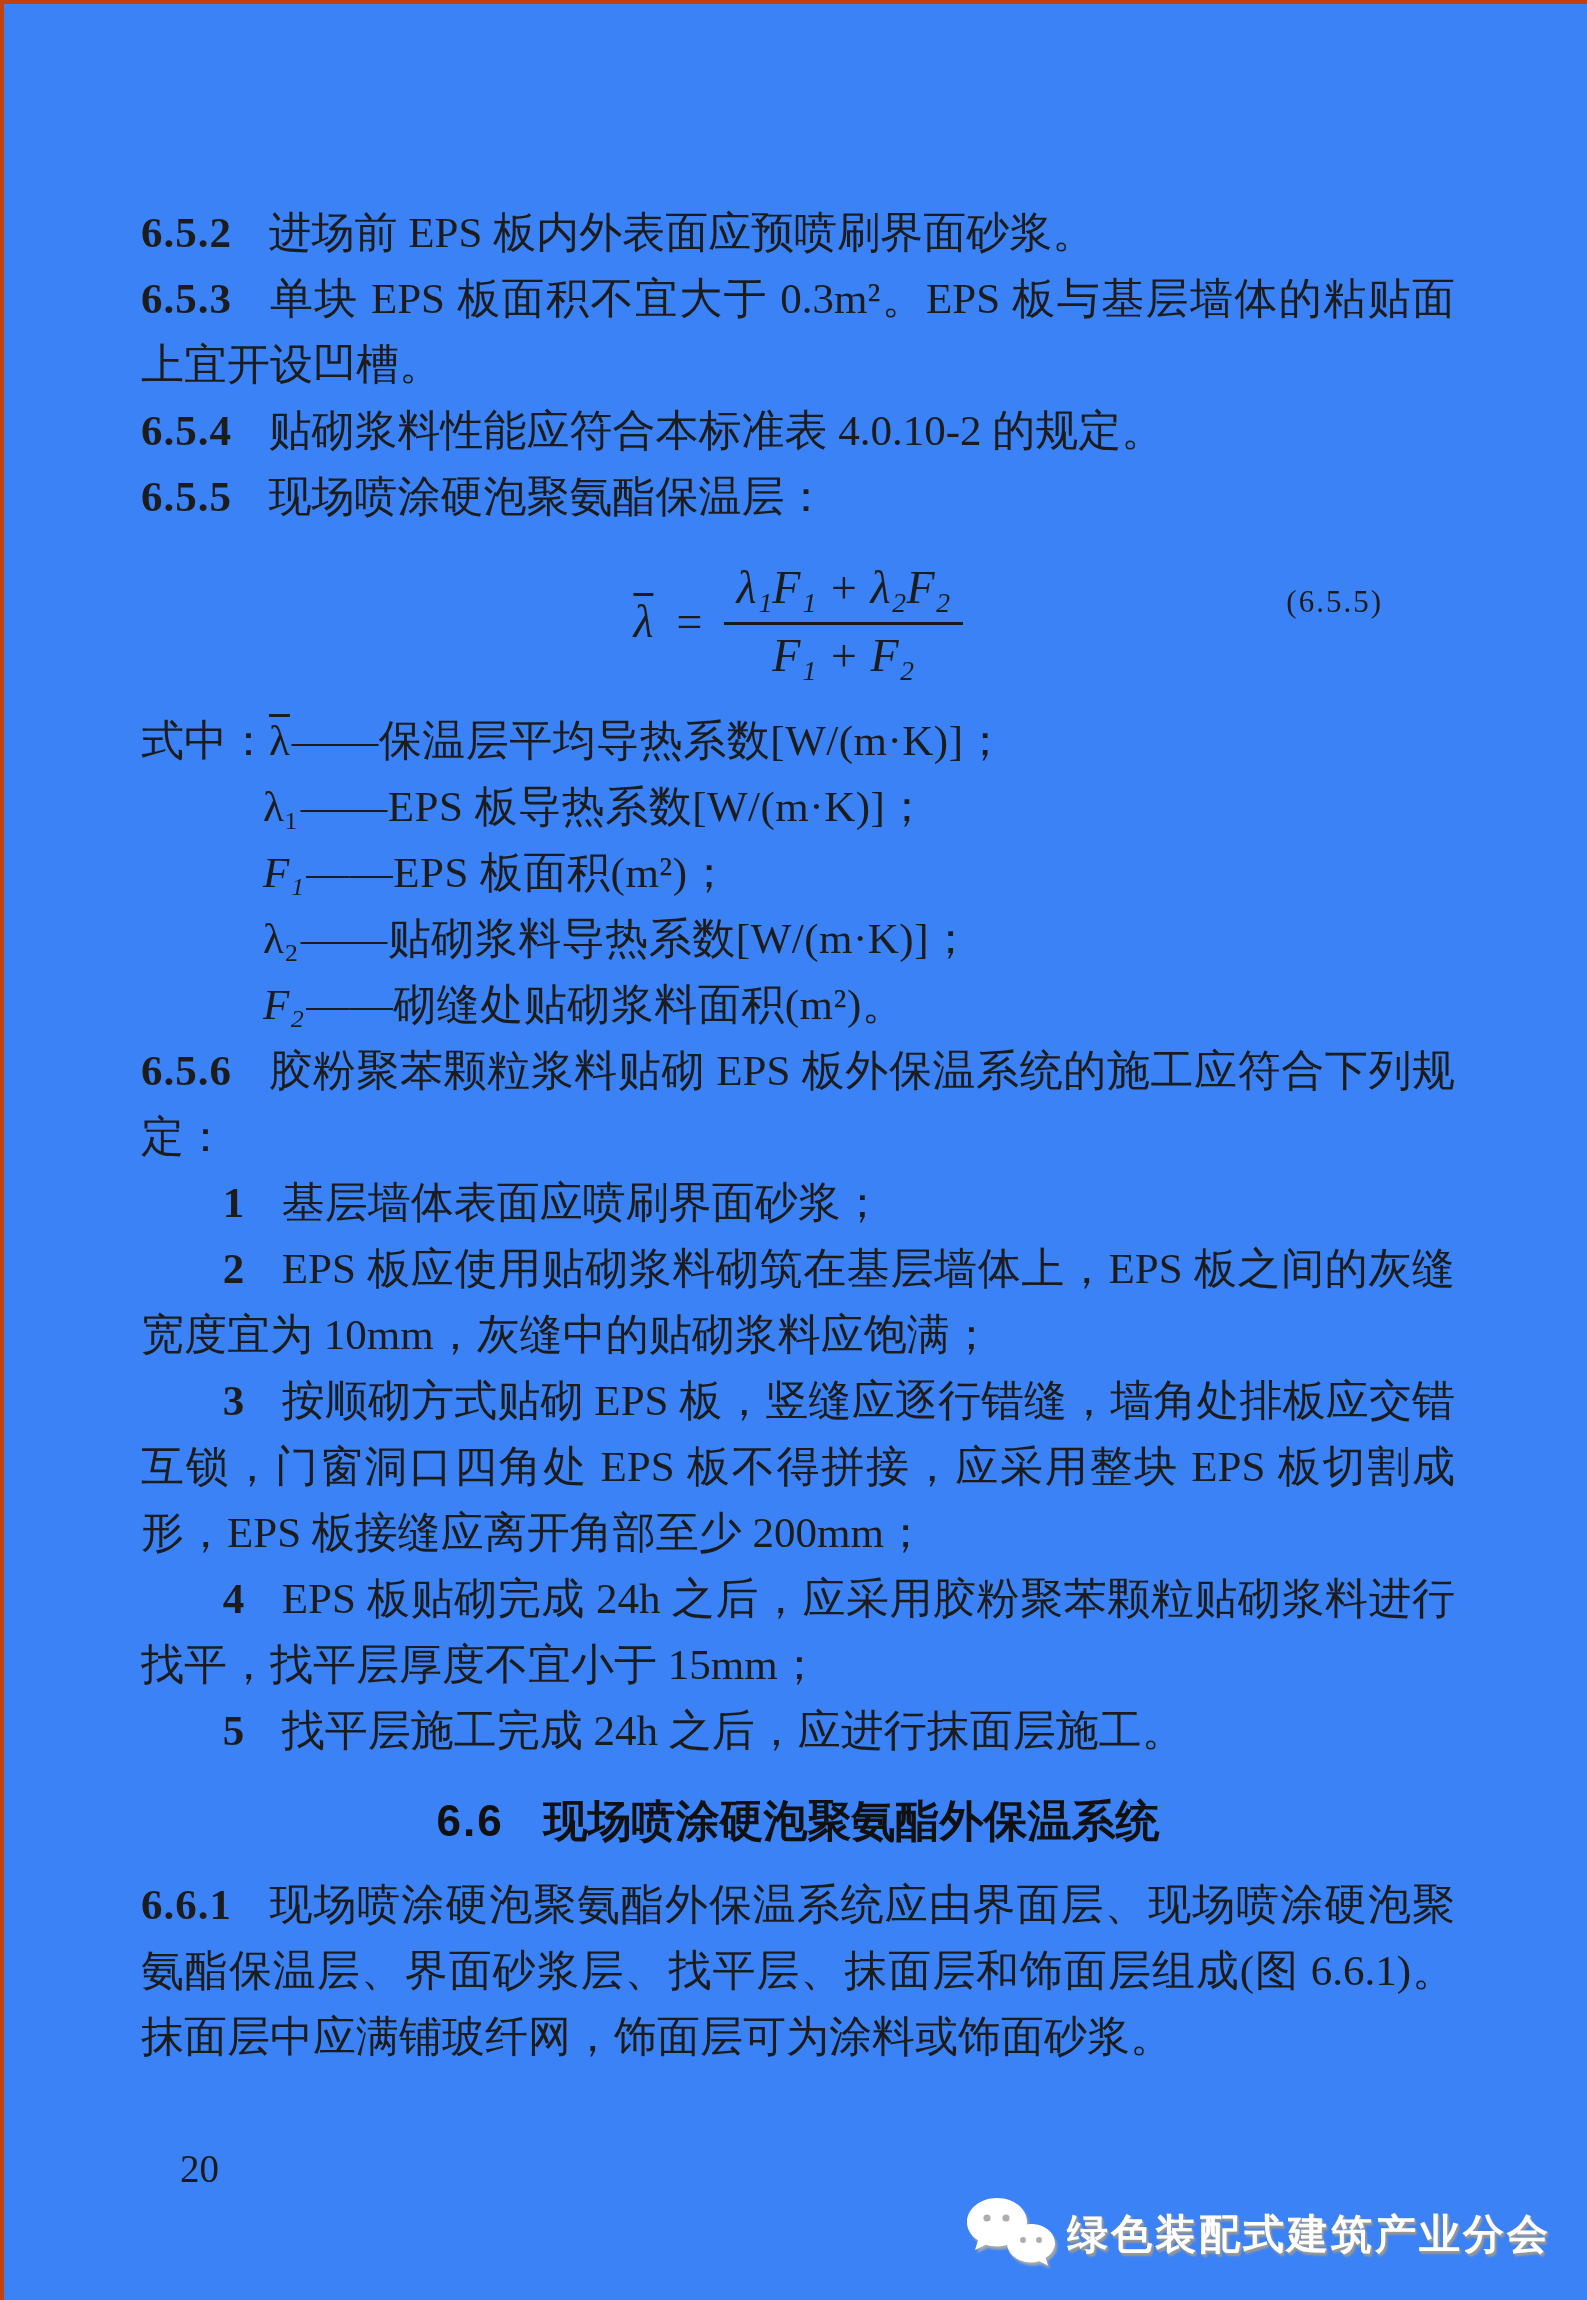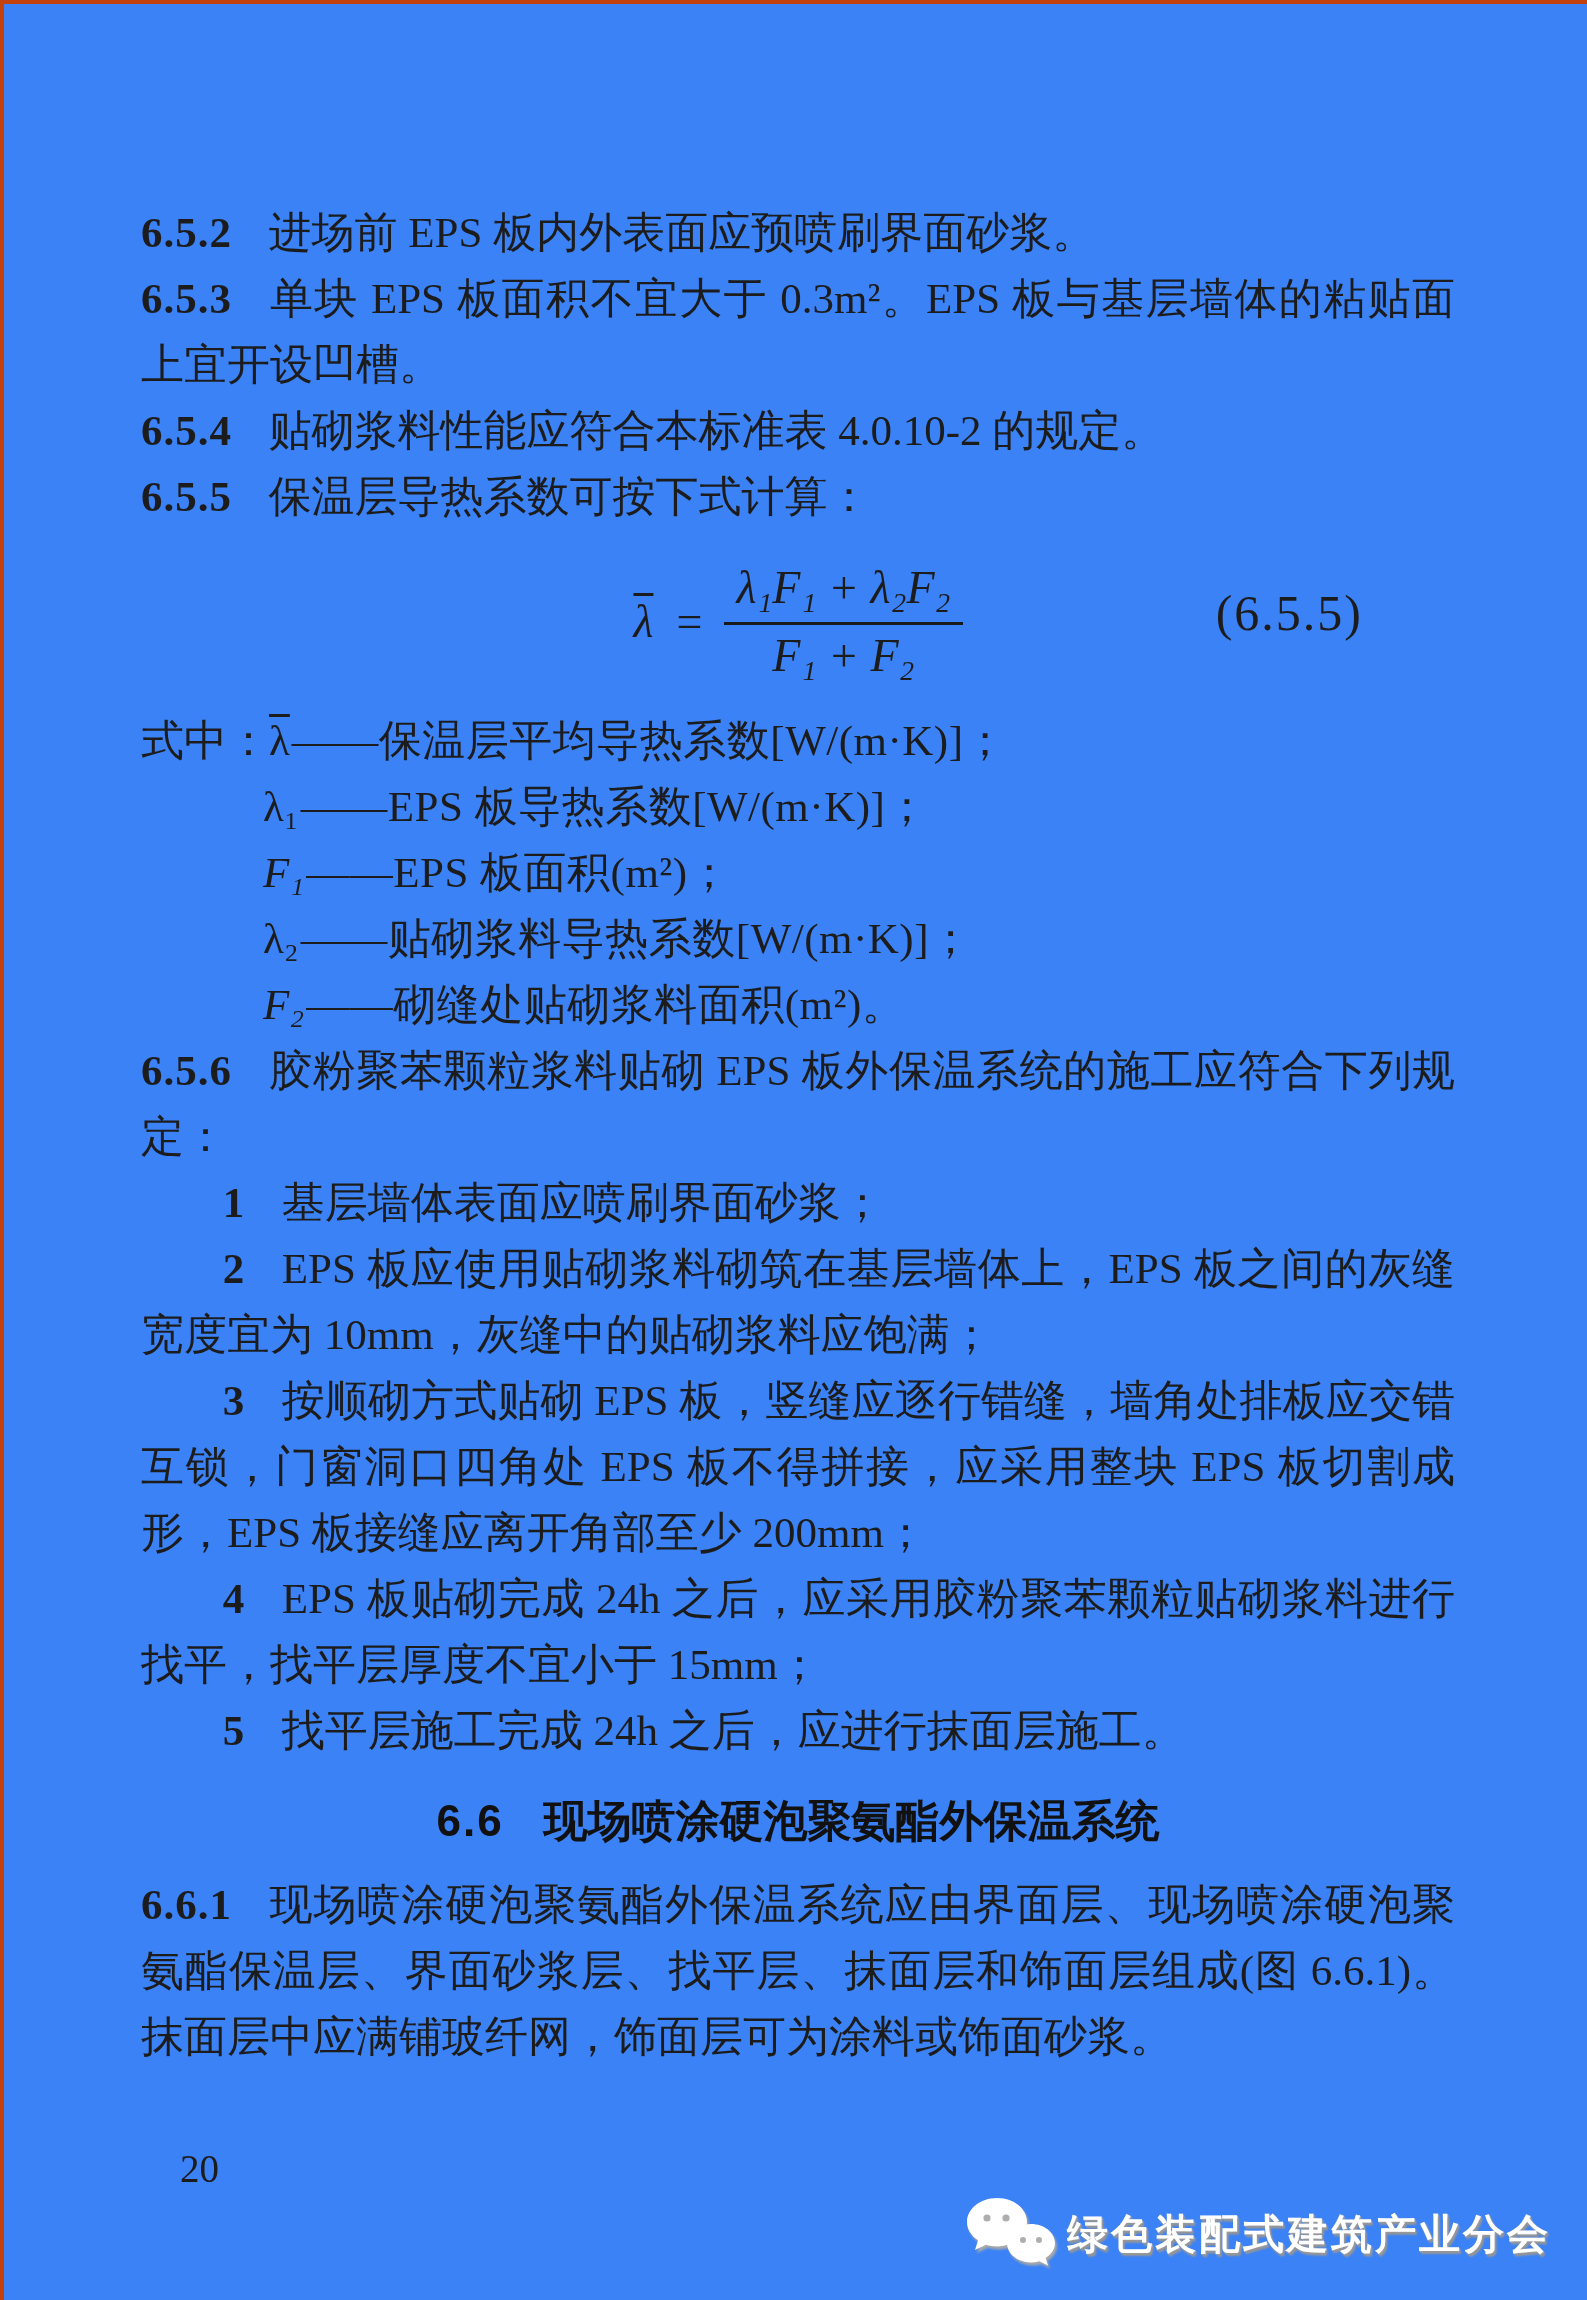--- a/index.html
+++ b/index.html
@@ -59,24 +59,24 @@
     text-align:center;
   }
   .fden{ padding-top:4px; }
   .obar{
     text-decoration:overline;
     text-decoration-thickness:3px;
     text-underline-offset:2px;
   }
   .eqno{
     position:absolute;
-    right:92px;
+    right:72px;
     top:38px;
     font-style:normal;
-    font-size:50px;
+    font-size:31px;
     letter-spacing:2px;
   }
 
   
   p.where{
     margin:0;
     font-size:43px;
     line-height:66px;
     white-space:nowrap;
   }
@@ -135,21 +135,21 @@
 
 <div class="page">
   <div class="content">
 
     <p class="para"><b class="num">6.5.2</b><span>进场前 EPS 板内外表面应预喷刷界面砂浆。</span></p>
 
     <p class="para"><b class="num">6.5.3</b><span>单块 EPS 板面积不宜大于 0.3m²。EPS 板与基层墙体的粘贴面上宜开设凹槽。</span></p>
 
     <p class="para"><b class="num">6.5.4</b><span>贴砌浆料性能应符合本标准表 4.0.10-2 的规定。</span></p>
 
-    <p class="para"><b class="num">6.5.5</b><span>保温层导热系数可按下式计算：</span></p>
+    <p class="para"><b class="num">6.5.5</b><span>现场喷涂硬泡聚氨酯保温层：</span></p>
 
     <div class="formula-row">
       <span class="formula">
         <span class="obar">λ</span>
         <span>=</span>
         <span class="frac">
           <span class="fnum">λ₁F₁ + λ₂F₂</span>
           <span class="fden">F₁ + F₂</span>
         </span>
       </span>

